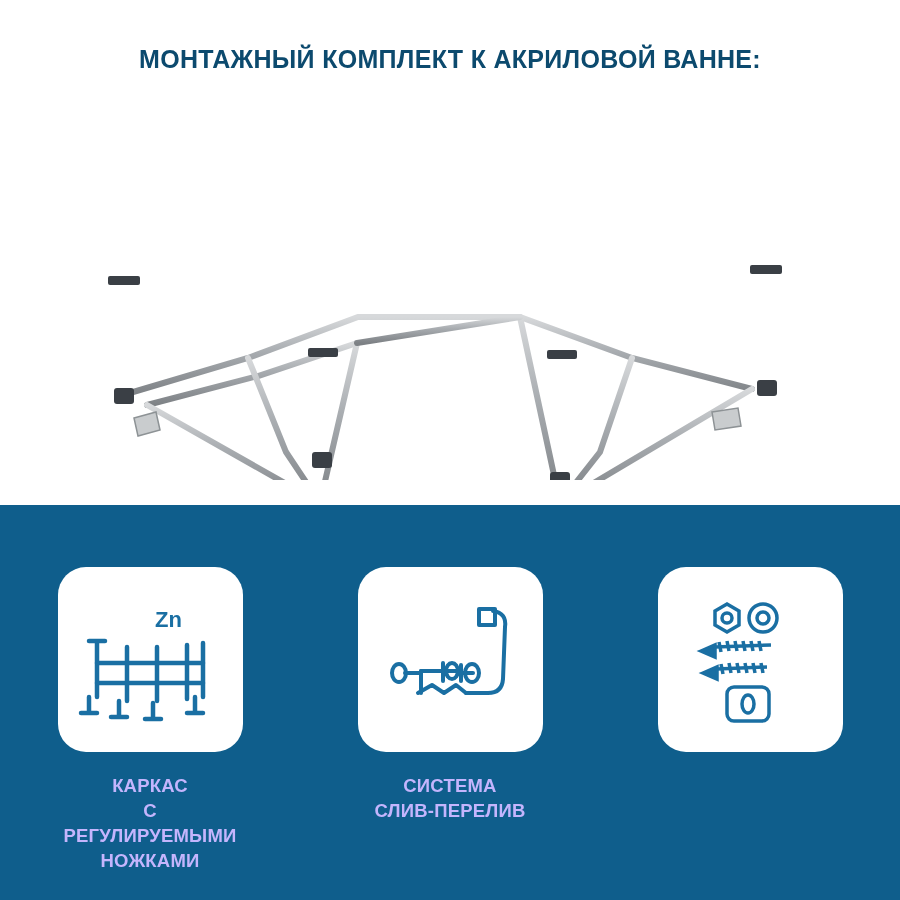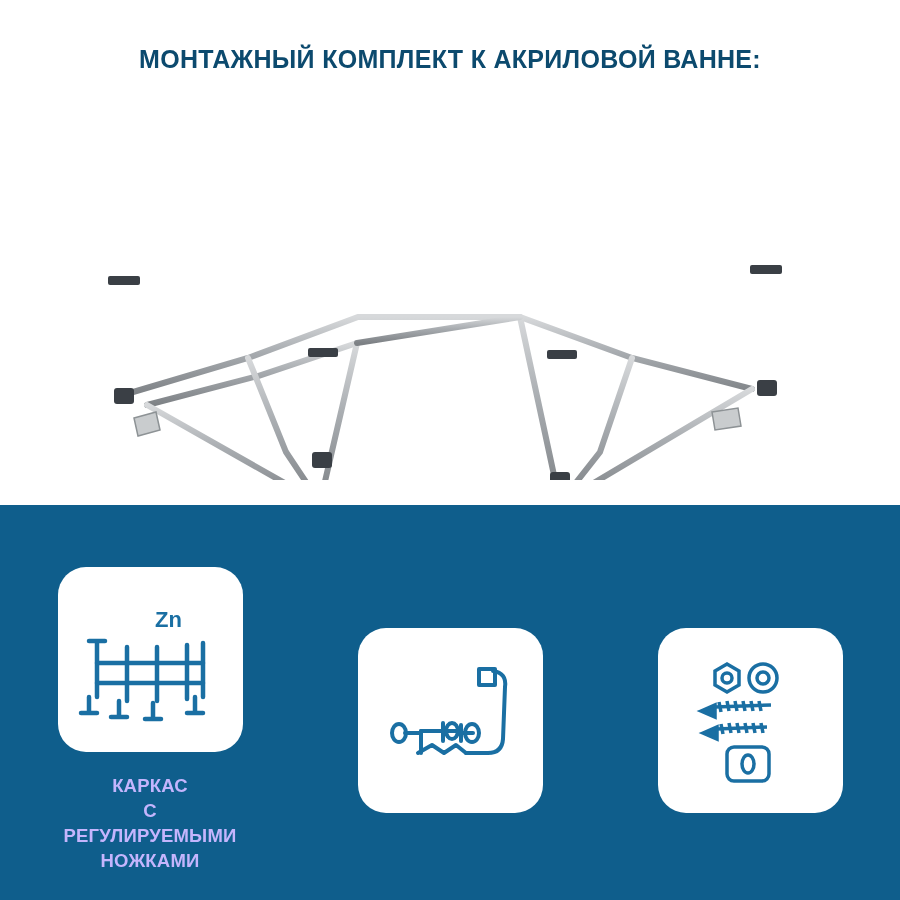--- a/index.html
+++ b/index.html
@@ -39,21 +39,20 @@
   .bottom-section {
     flex: 1;
     background: #0f5e8c;
     position: relative;
     padding-top: 62px;
   }
   .features {
     display: flex;
     justify-content: center;
     gap: 110px;
-    align-items: center;
   }
   .feature {
     width: 190px;
     display: flex;
     flex-direction: column;
     align-items: center;
   }
   .feature-card {
     width: 185px; height: 185px;
     background: #ffffff;
@@ -194,20 +193,22 @@
               <path d="M86 88 l12 0"></path>
               <path d="M30 88 l16 0"></path>
             </g>
             <g fill="none" stroke="#1a6fa3" stroke-width="4">
               <ellipse cx="24" cy="88" rx="7" ry="9"></ellipse>
               <ellipse cx="97" cy="88" rx="7" ry="9"></ellipse>
               <ellipse cx="77" cy="86" rx="6" ry="8"></ellipse>
             </g>
           </svg>
         </div>
+        <div class="feature-label">СИСТЕМА
+СЛИВ-ПЕРЕЛИВ</div>
       </div>
 
       <div class="feature">
         <div class="feature-card">
           <svg width="150" height="150" viewBox="0 0 150 150">
             <g stroke="#1a6fa3" stroke-width="3.5" fill="none">
               <path d="M40 26 l12 -7 l12 7 l0 14 l-12 7 l-12 -7 z"></path>
               <circle cx="52" cy="33" r="5"></circle>
               <circle cx="88" cy="33" r="14"></circle>
               <circle cx="88" cy="33" r="6"></circle>

